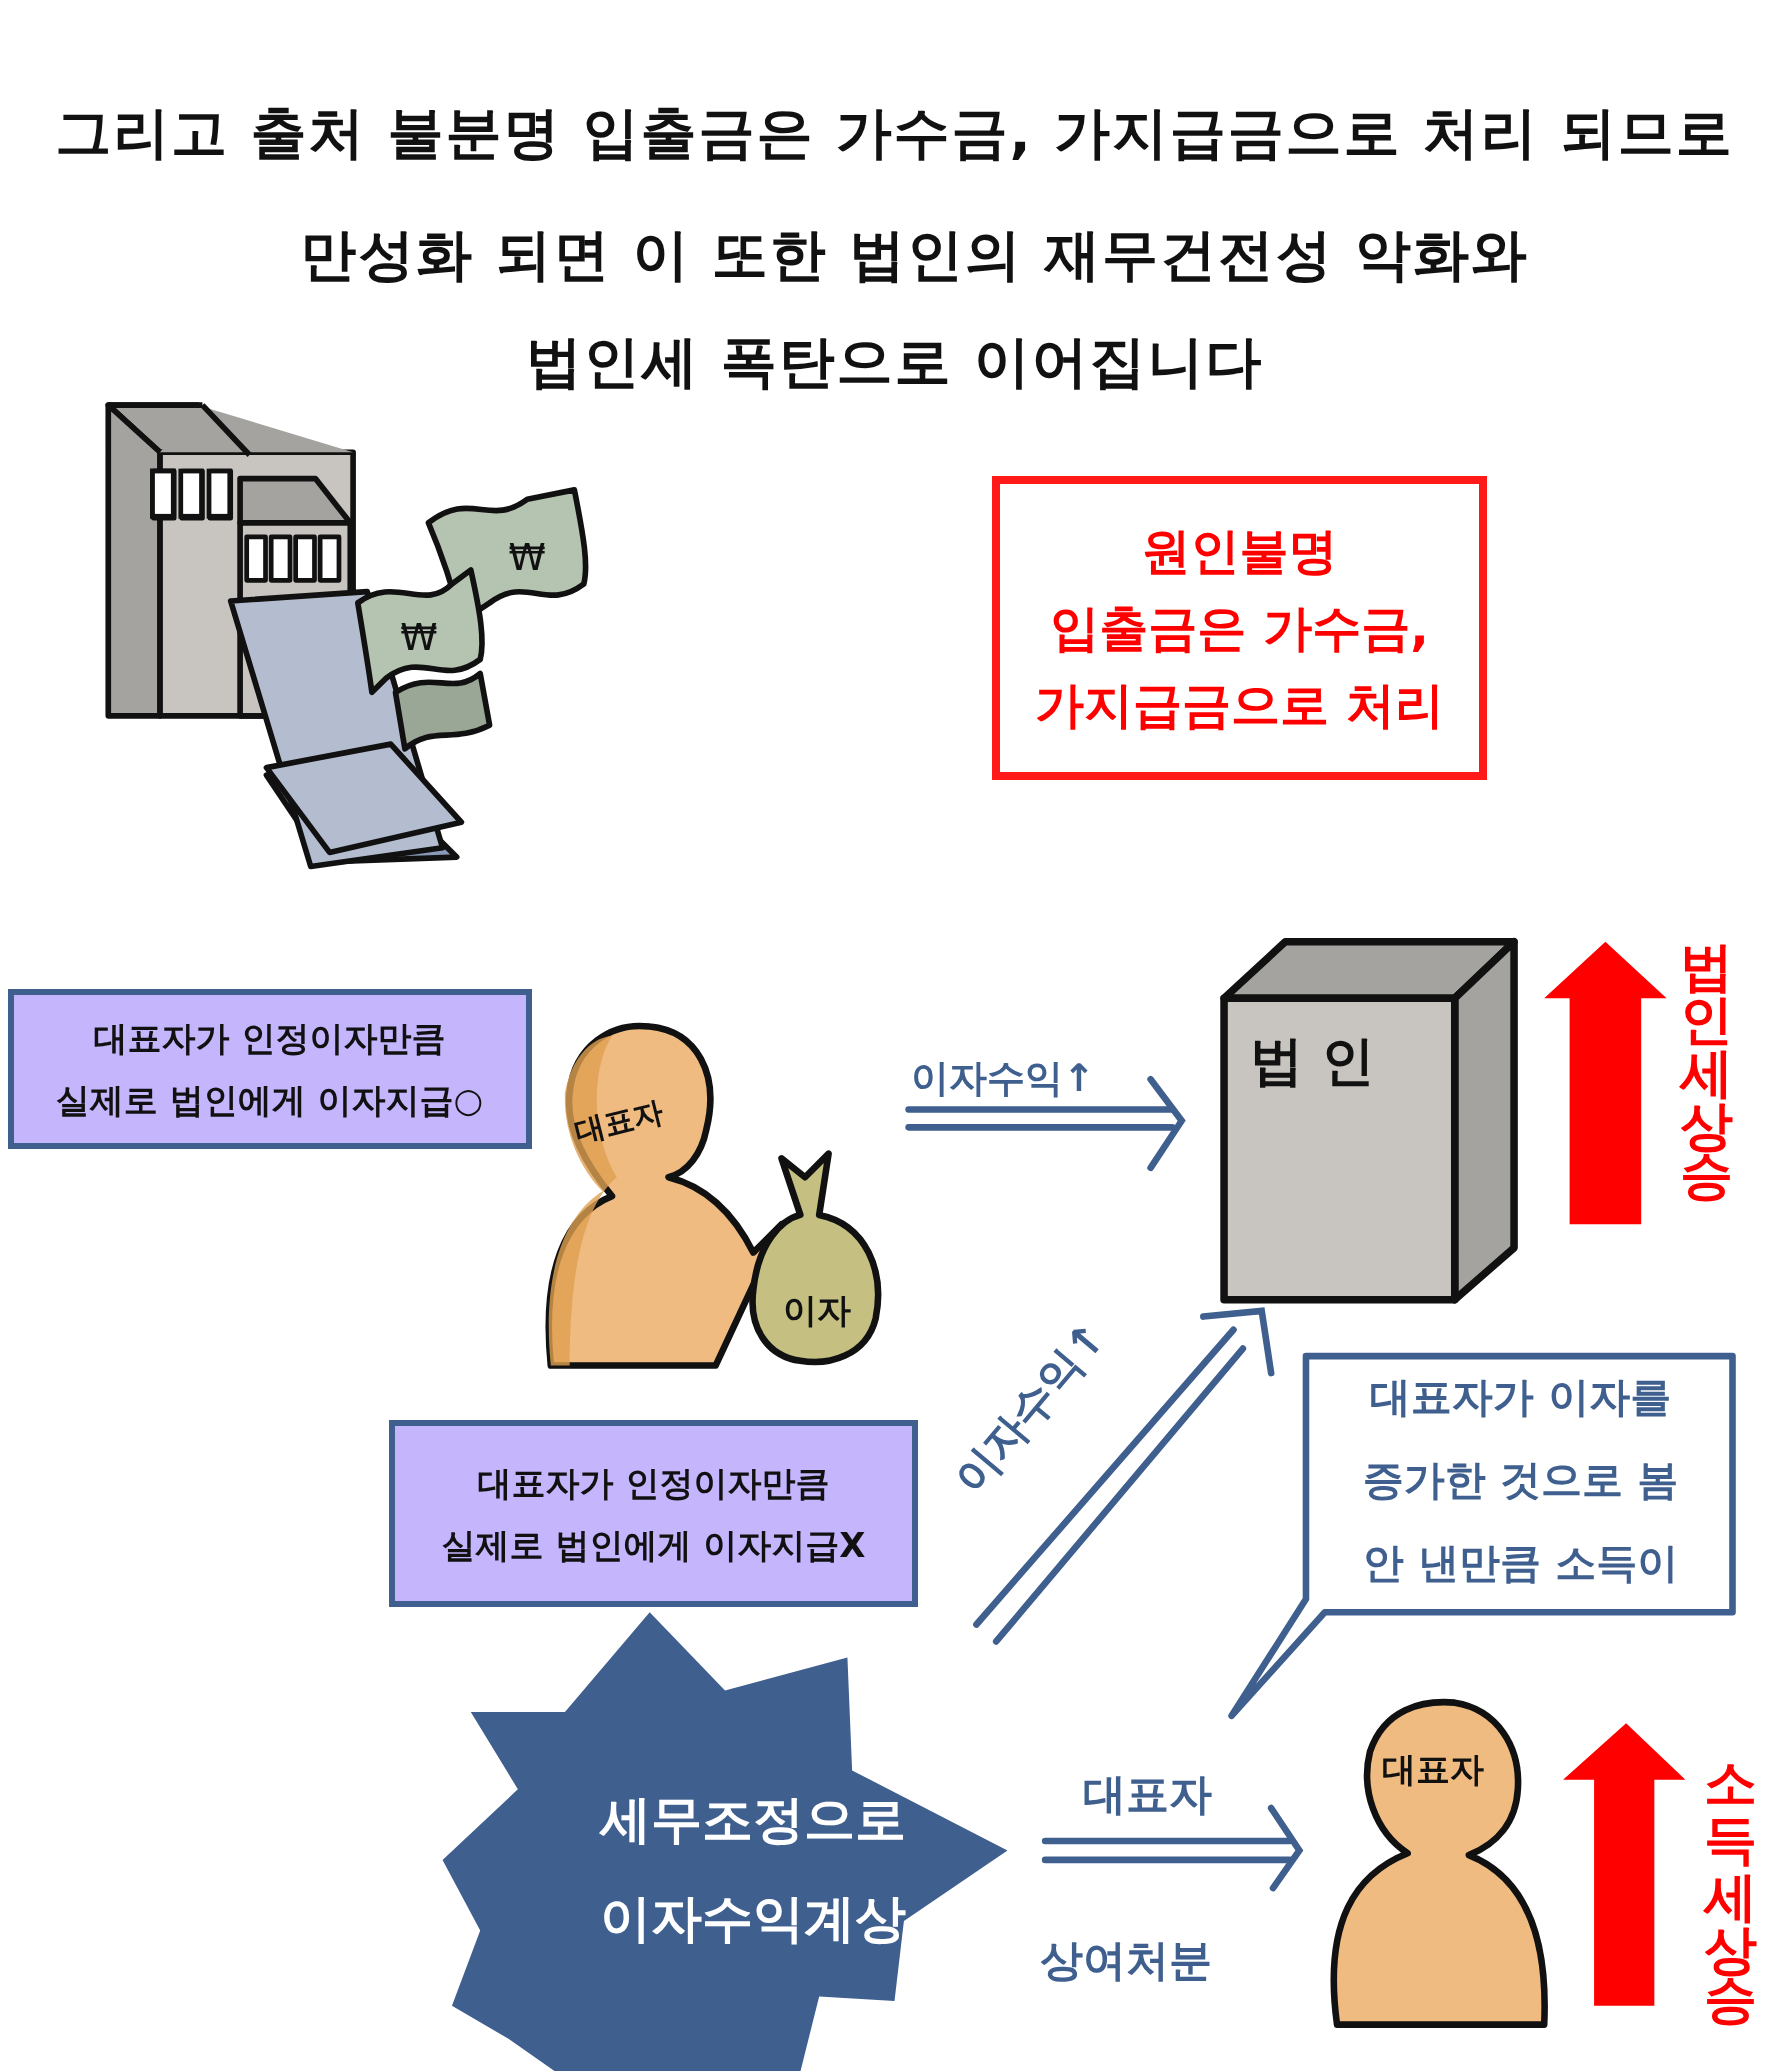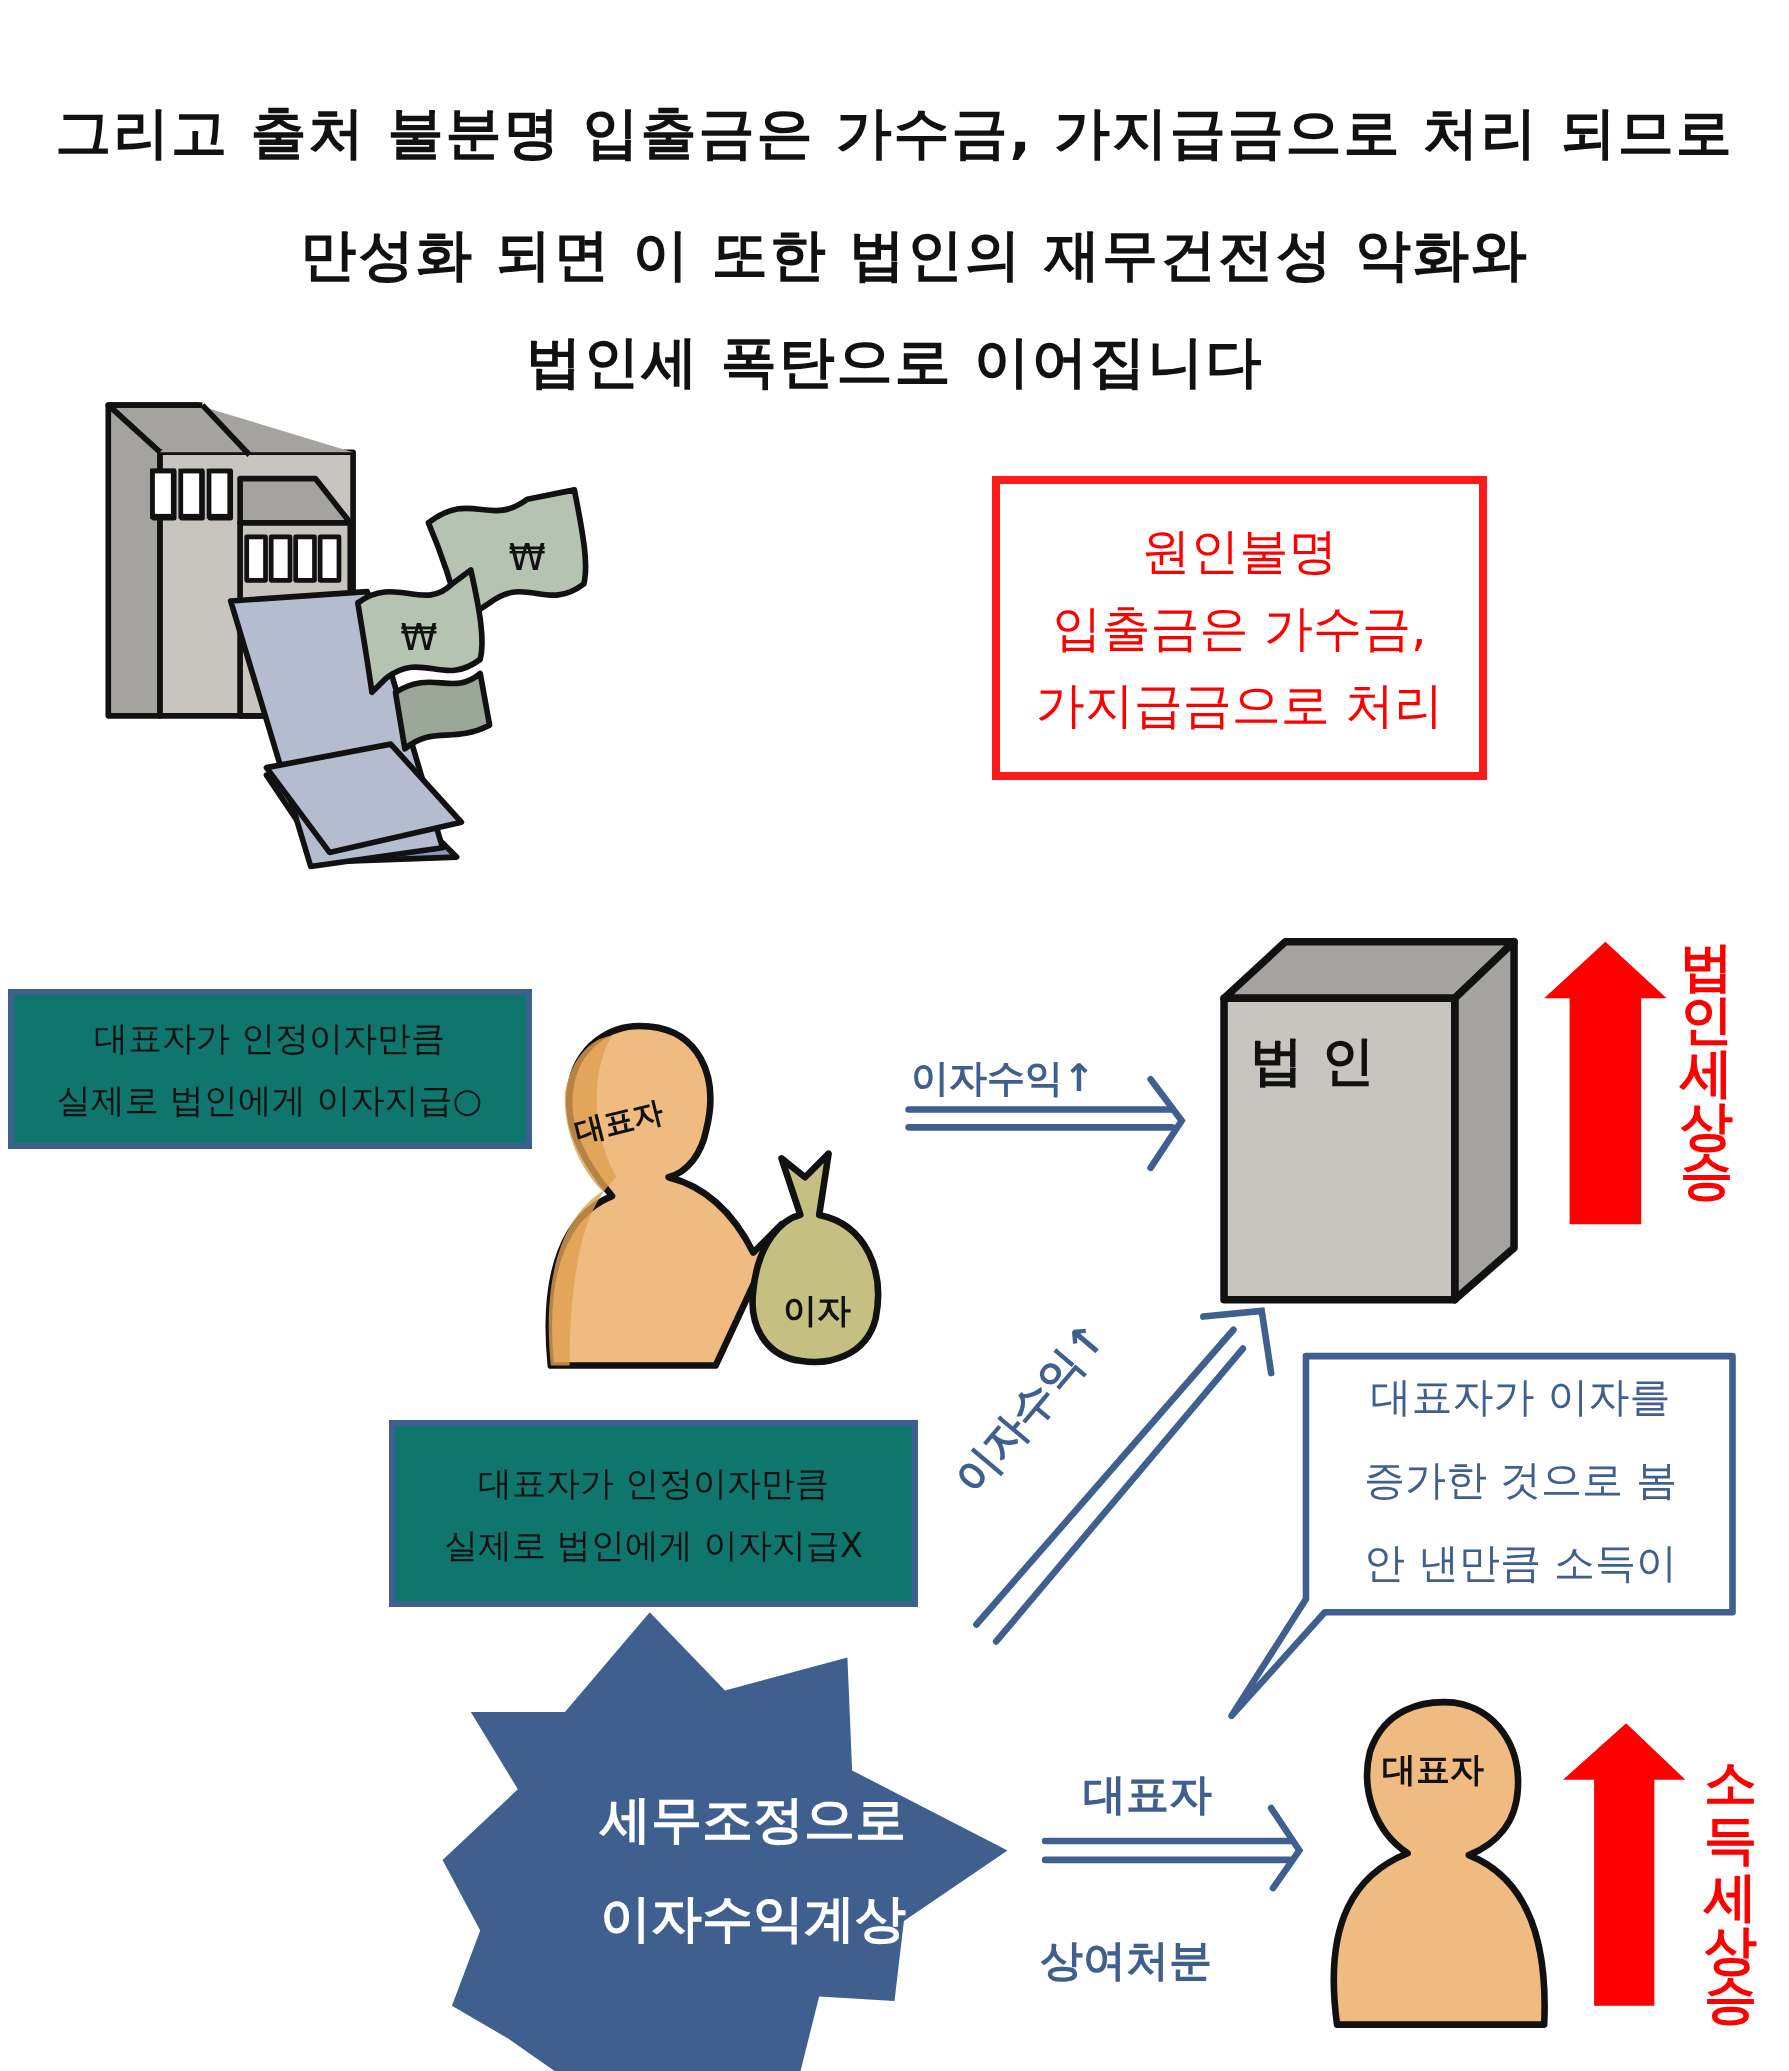--- a/index.html
+++ b/index.html
@@ -1,23 +1,23 @@
 <!DOCTYPE html>
 <html style="font-size:15px"><head>
 <meta charset="utf-8">
 <style>
   html,body{margin:0;padding:0;background:#fff;}
   body{width:1789px;height:2072px;position:relative;overflow:hidden;font-family:"DejaVu Sans","Liberation Sans",sans-serif;}
-  .abs{position:absolute;}
+  .abs{position:absolute;font-weight:bold;}
   .headline{left:0;width:1789px;text-align:center;font-size:56px;font-weight:bold;color:#111;letter-spacing:1.9px;}
   .hl1{top:96px;}
   .hl2{top:218px;padding-left:20px;}
   .hl3{top:325px;}
   .redbox{left:992px;top:476px;width:495px;height:304px;border:8.5px solid #ff1a1a;box-sizing:border-box;display:flex;flex-direction:column;justify-content:center;align-items:center;color:#ff0000;font-size:49px;line-height:77px;}
-  .bluebox{border:6.6px solid #3f5f8f;box-sizing:border-box;display:flex;flex-direction:column;justify-content:center;align-items:center;color:#111;font-size:34px;line-height:62px;background:#0f766e;}
+  .bluebox{border:6.6px solid #3f5f8f;box-sizing:border-box;display:flex;flex-direction:column;justify-content:center;align-items:center;color:#111;font-size:34px;line-height:62px;background:#c4b5fd;}
   .box1{left:7.5px;top:989px;width:524px;height:160px;}
   .box2{left:389px;top:1420px;width:529px;height:187px;}
   .speech-text{left:1318px;top:1356px;width:405px;color:#3f5f8f;font-size:41px;line-height:83px;text-align:center;}
   .label-blue{color:#3f5f8f;font-weight:bold;font-size:38px;}
   .vert{width:66px;text-align:center;color:#ff0000;font-weight:bold;font-size:53px;line-height:73px;}
   .burst-text{left:508px;top:1770px;width:490px;text-align:center;color:#fff;font-size:51px;line-height:99px;font-weight:bold;}
   .person-label{font-weight:bold;color:#111;font-size:30px;}
   svg{position:absolute;left:0;top:0;}
 </style>
 </head>

